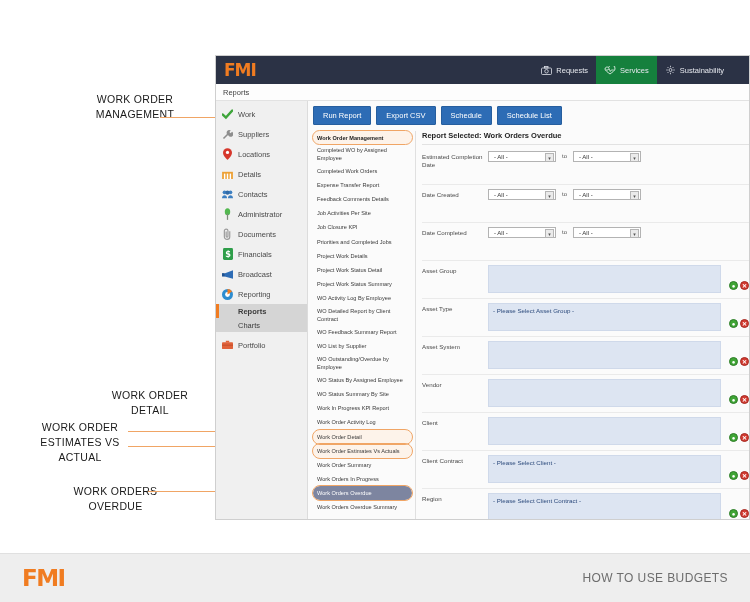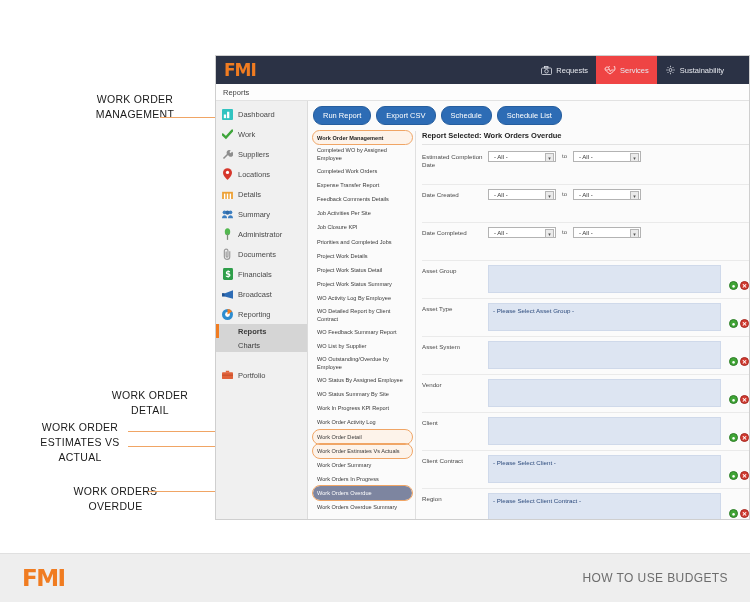--- a/index.html
+++ b/index.html
@@ -66,21 +66,21 @@
     letter-spacing: -1px;
     padding-left: 8px;
     font-family: "DejaVu Sans", sans-serif;
   }
   .topnav { position: absolute; right: 17px; top:0; height:28px; display:flex; }
   .topnav-item {
     display: flex; align-items: center; gap: 4px;
     padding: 0 8px; height: 28px;
     font-size: 7.5px; color: #e6e8ee;
   }
-  .topnav-item.active { background: #ef4444; }
+  .topnav-item.active { background: #15803d; }
   .topnav-item svg { display:block; }
 
   
   .breadcrumb {
     height: 17px;
     background: #fdfdfd;
     border-bottom: 1px solid #e2e2e2;
     font-size: 7.5px;
     color: #444;
     display:flex; align-items:center;
@@ -117,21 +117,21 @@
 
   
   .content { flex: 1; background: #fbfbfb; position: relative; padding: 5px 0 0 5px; }
   .btn-row { display: flex; gap: 5px; margin-bottom: 6px; }
   .btn {
     background: #2d6cb5;
     color: #fff;
     font-size: 7.5px;
     padding: 4px 9px;
     border: 1px solid #265e9e;
-    border-radius: 9px;
+    border-radius: 1px;
     text-align: center;
     white-space: nowrap;
   }
 
   .panes { display: flex; }
 
   
   .report-list { width: 103px; flex: 0 0 103px; border-right: 1px solid #e0e0e0; padding-right: 3px; }
   .report-item {
     font-size: 5.6px;
@@ -278,30 +278,20 @@
 
       </div>
     </div>
 
     <div class="breadcrumb">Reports</div>
 
     <div class="body-row">
 
       <div class="sidebar">
 
-        <div class="side-item">
-          <span class="ic">
-              <svg width="11" height="11" viewBox="0 0 12 12">
-                <rect x="0" y="0" width="12" height="12" rx="1" fill="#31c3c0"></rect>
-                <rect x="2" y="6" width="2.5" height="4" fill="#fff"></rect>
-                <rect x="5.5" y="3" width="2.5" height="7" fill="#fff"></rect>
-              </svg>
-            </span>
-          <span>Dashboard</span>
-        </div>
 
         <div class="side-item">
           <span class="ic">
               <svg width="12" height="11" viewBox="0 0 14 12">
                 <path d="M1 6l4 4L13 1" fill="none" stroke="#3ea53a" stroke-width="3" stroke-linecap="round"></path>
               </svg>
             </span>
           <span>Work</span>
         </div>
 
@@ -339,21 +329,21 @@
         <div class="side-item">
           <span class="ic">
               <svg width="12" height="10" viewBox="0 0 13 10">
                 <circle cx="3" cy="3" r="2.2" fill="#3d7fc1"></circle>
                 <circle cx="10" cy="3" r="2.2" fill="#3d7fc1"></circle>
                 <circle cx="6.5" cy="3.4" r="2.4" fill="#2f6aa8"></circle>
                 <path d="M0 10c0-2.2 1.4-3.4 3-3.4S6 7.8 6 10z" fill="#3d7fc1"></path>
                 <path d="M7 10c0-2.2 1.4-3.4 3-3.4S13 7.8 13 10z" fill="#3d7fc1"></path>
               </svg>
             </span>
-          <span>Summary</span>
+          <span>Contacts</span>
         </div>
 
         <div class="side-item">
           <span class="ic">
               <svg width="9" height="12" viewBox="0 0 10 13">
                 <ellipse cx="5" cy="4" rx="3" ry="4" fill="#52b84f"></ellipse>
                 <rect x="4.3" y="6" width="1.4" height="7" fill="#7d8a7a"></rect>
               </svg>
             </span>
           <span>Administrator</span>
@@ -399,21 +389,21 @@
           <span>Reporting</span>
         </div>
 
         <div class="sub-item selected">
           <span>Reports</span>
         </div>
         <div class="sub-item">
           <span>Charts</span>
         </div>
 
-        <div class="side-item" style="margin-top:13px;">
+        <div class="side-item" style="margin-top:3px;">
           <span class="ic">
               <svg width="12" height="10" viewBox="0 0 13 10">
                 <rect x="4.5" y="0" width="4" height="2" fill="#e0623a"></rect>
                 <rect x="0" y="1.8" width="13" height="8" rx="1" fill="#e0623a"></rect>
                 <rect x="0" y="4.6" width="13" height="1.2" fill="#c44f2c"></rect>
               </svg>
             </span>
           <span>Portfolio</span>
         </div>
 

